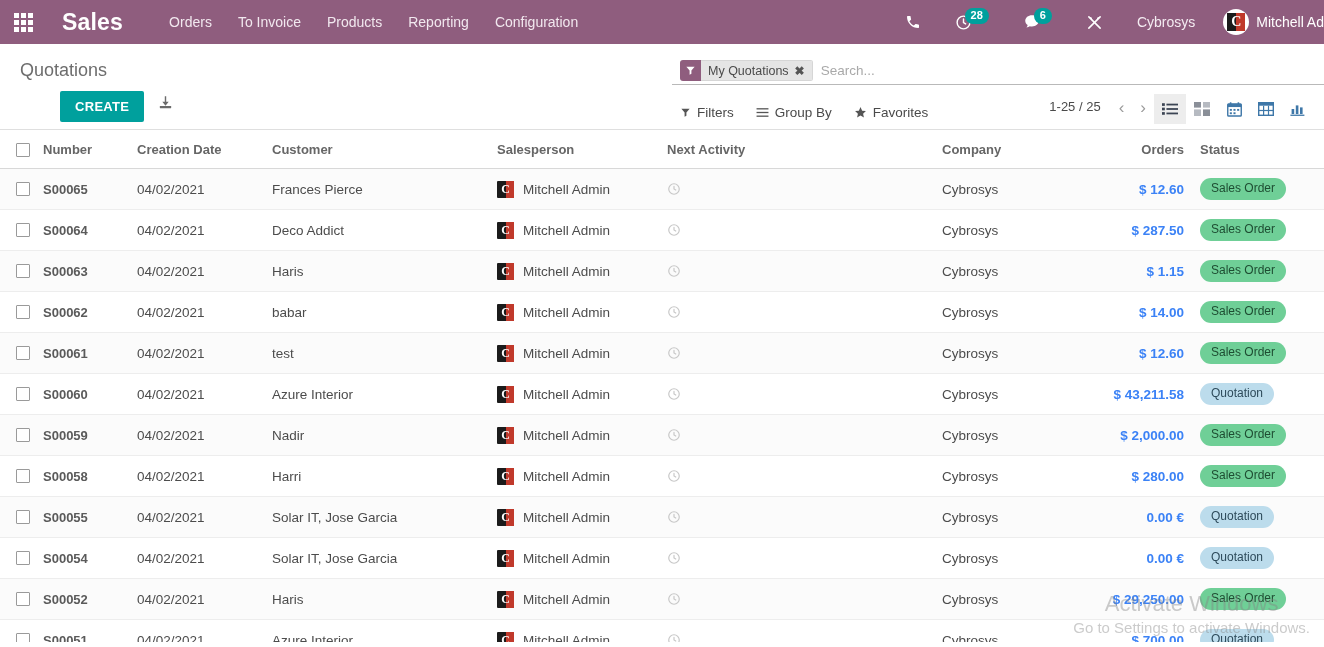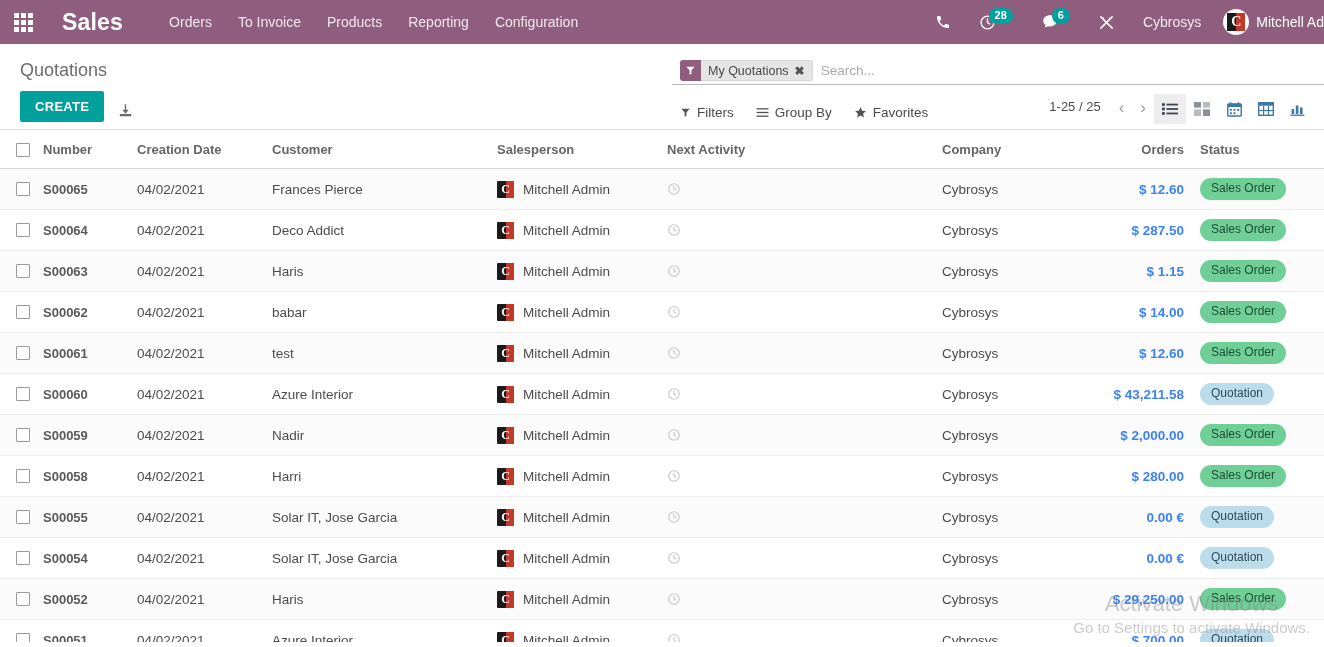--- a/index.html
+++ b/index.html
@@ -31,21 +31,21 @@
     margin-left: 16px; margin-right: 46px;
     color: #ffffff;
   }
   .nav-menu { display: flex; align-items: center; gap: 26px; }
   .nav-menu a {
     color: #f2e8ef; font-size: 14px; text-decoration: none;
     cursor: pointer; white-space: nowrap;
   }
   .nav-right {
     position: absolute; right: 0; top: 0; height: 44px;
-    display: flex; align-items: center; gap: 4px; padding-right: 0px;
+    display: flex; align-items: center; gap: 10px; padding-right: 0px;
   }
   .nav-ico {
     height: 44px; display: flex; align-items: center; justify-content: center;
     padding: 0 12px; position: relative; cursor: pointer;
   }
   .nav-ico svg { display: block; }
   .badge {
     background: #00a09d; color: #fff; font-size: 11px; font-weight: bold;
     border-radius: 9px; padding: 1px 6px 2px; margin-left: -7px;
     line-height: 1.2; position: relative; top: -6px;
@@ -78,21 +78,21 @@
     background: #ffffff;
     border-bottom: 1px solid #dfdfdf;
     padding: 4px;
     position: relative;
     height: 86px;
   }
   .cp-title {
     font-size: 18px; color: #6d6d6d; font-weight: normal;
     padding: 12px 0 0 16px;
   }
-  .cp-buttons { display: flex; align-items: flex-end; gap: 10px; padding: 10px 0 0 16px; }
+  .cp-buttons { display: flex; align-items: flex-start; gap: 10px; padding: 10px 0 0 16px; margin-left: 40px; }
   .create-btn {
     background: #00a09d; color: #ffffff; border: none;
     font-size: 13px; font-weight: bold; letter-spacing: 0.3px;
     padding: 8px 15px; border-radius: 2px; cursor: pointer;
     font-family: "Liberation Sans", sans-serif;
   }
   .import-btn {
     background: none; border: none; cursor: pointer;
     color: #6b6b6b; display: flex; align-items: center; padding: 3px;
   }

